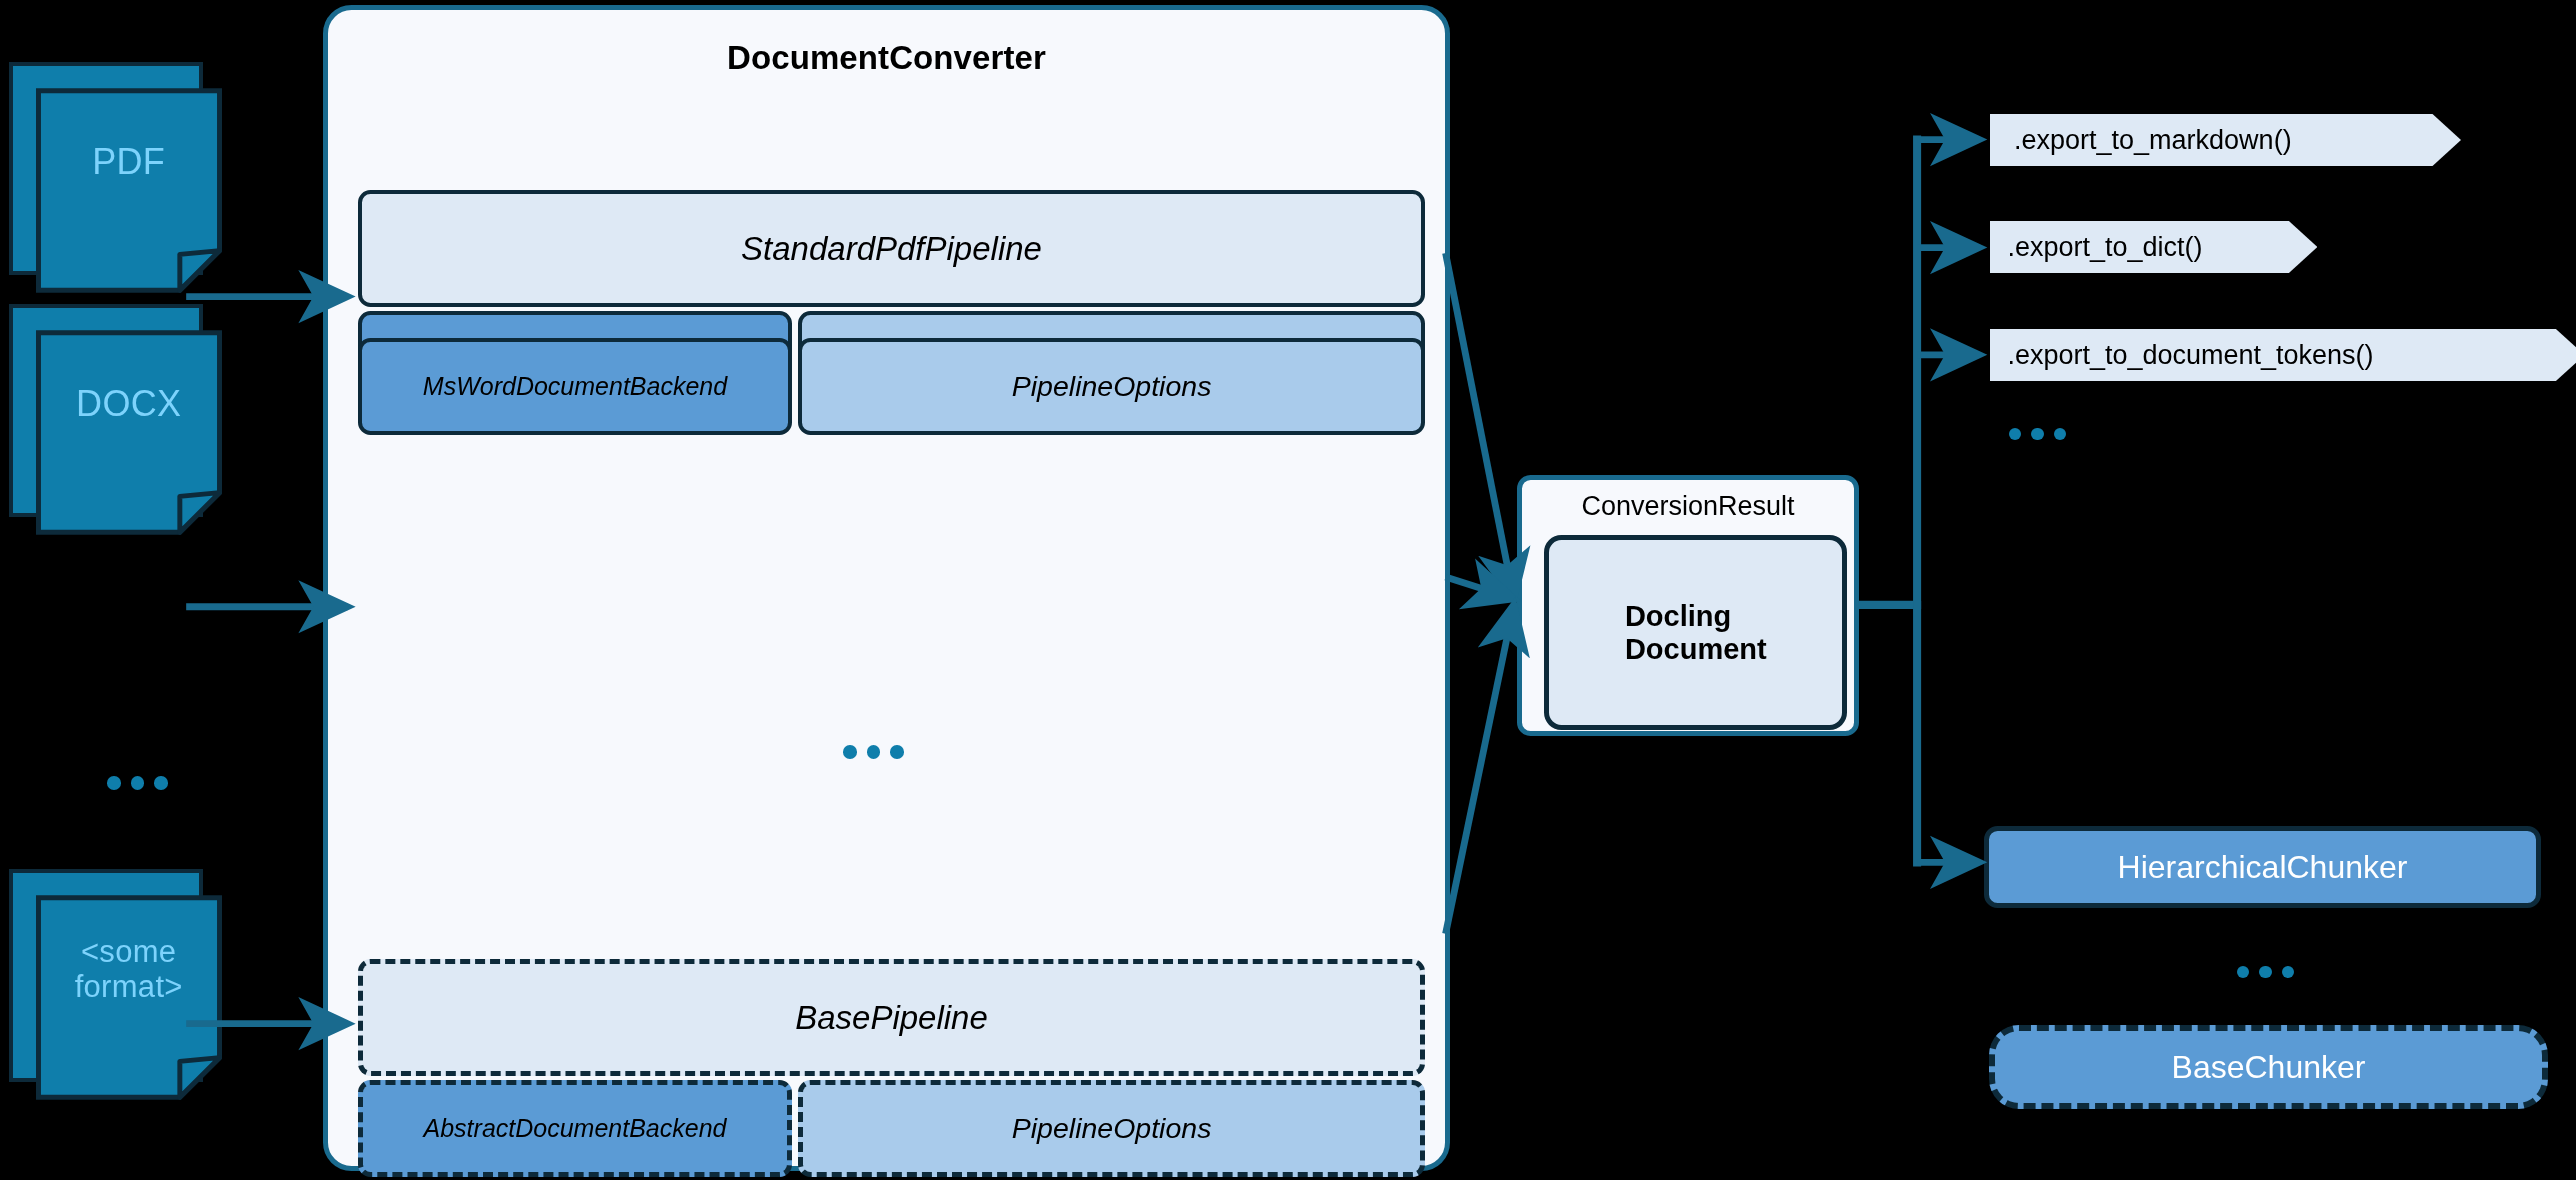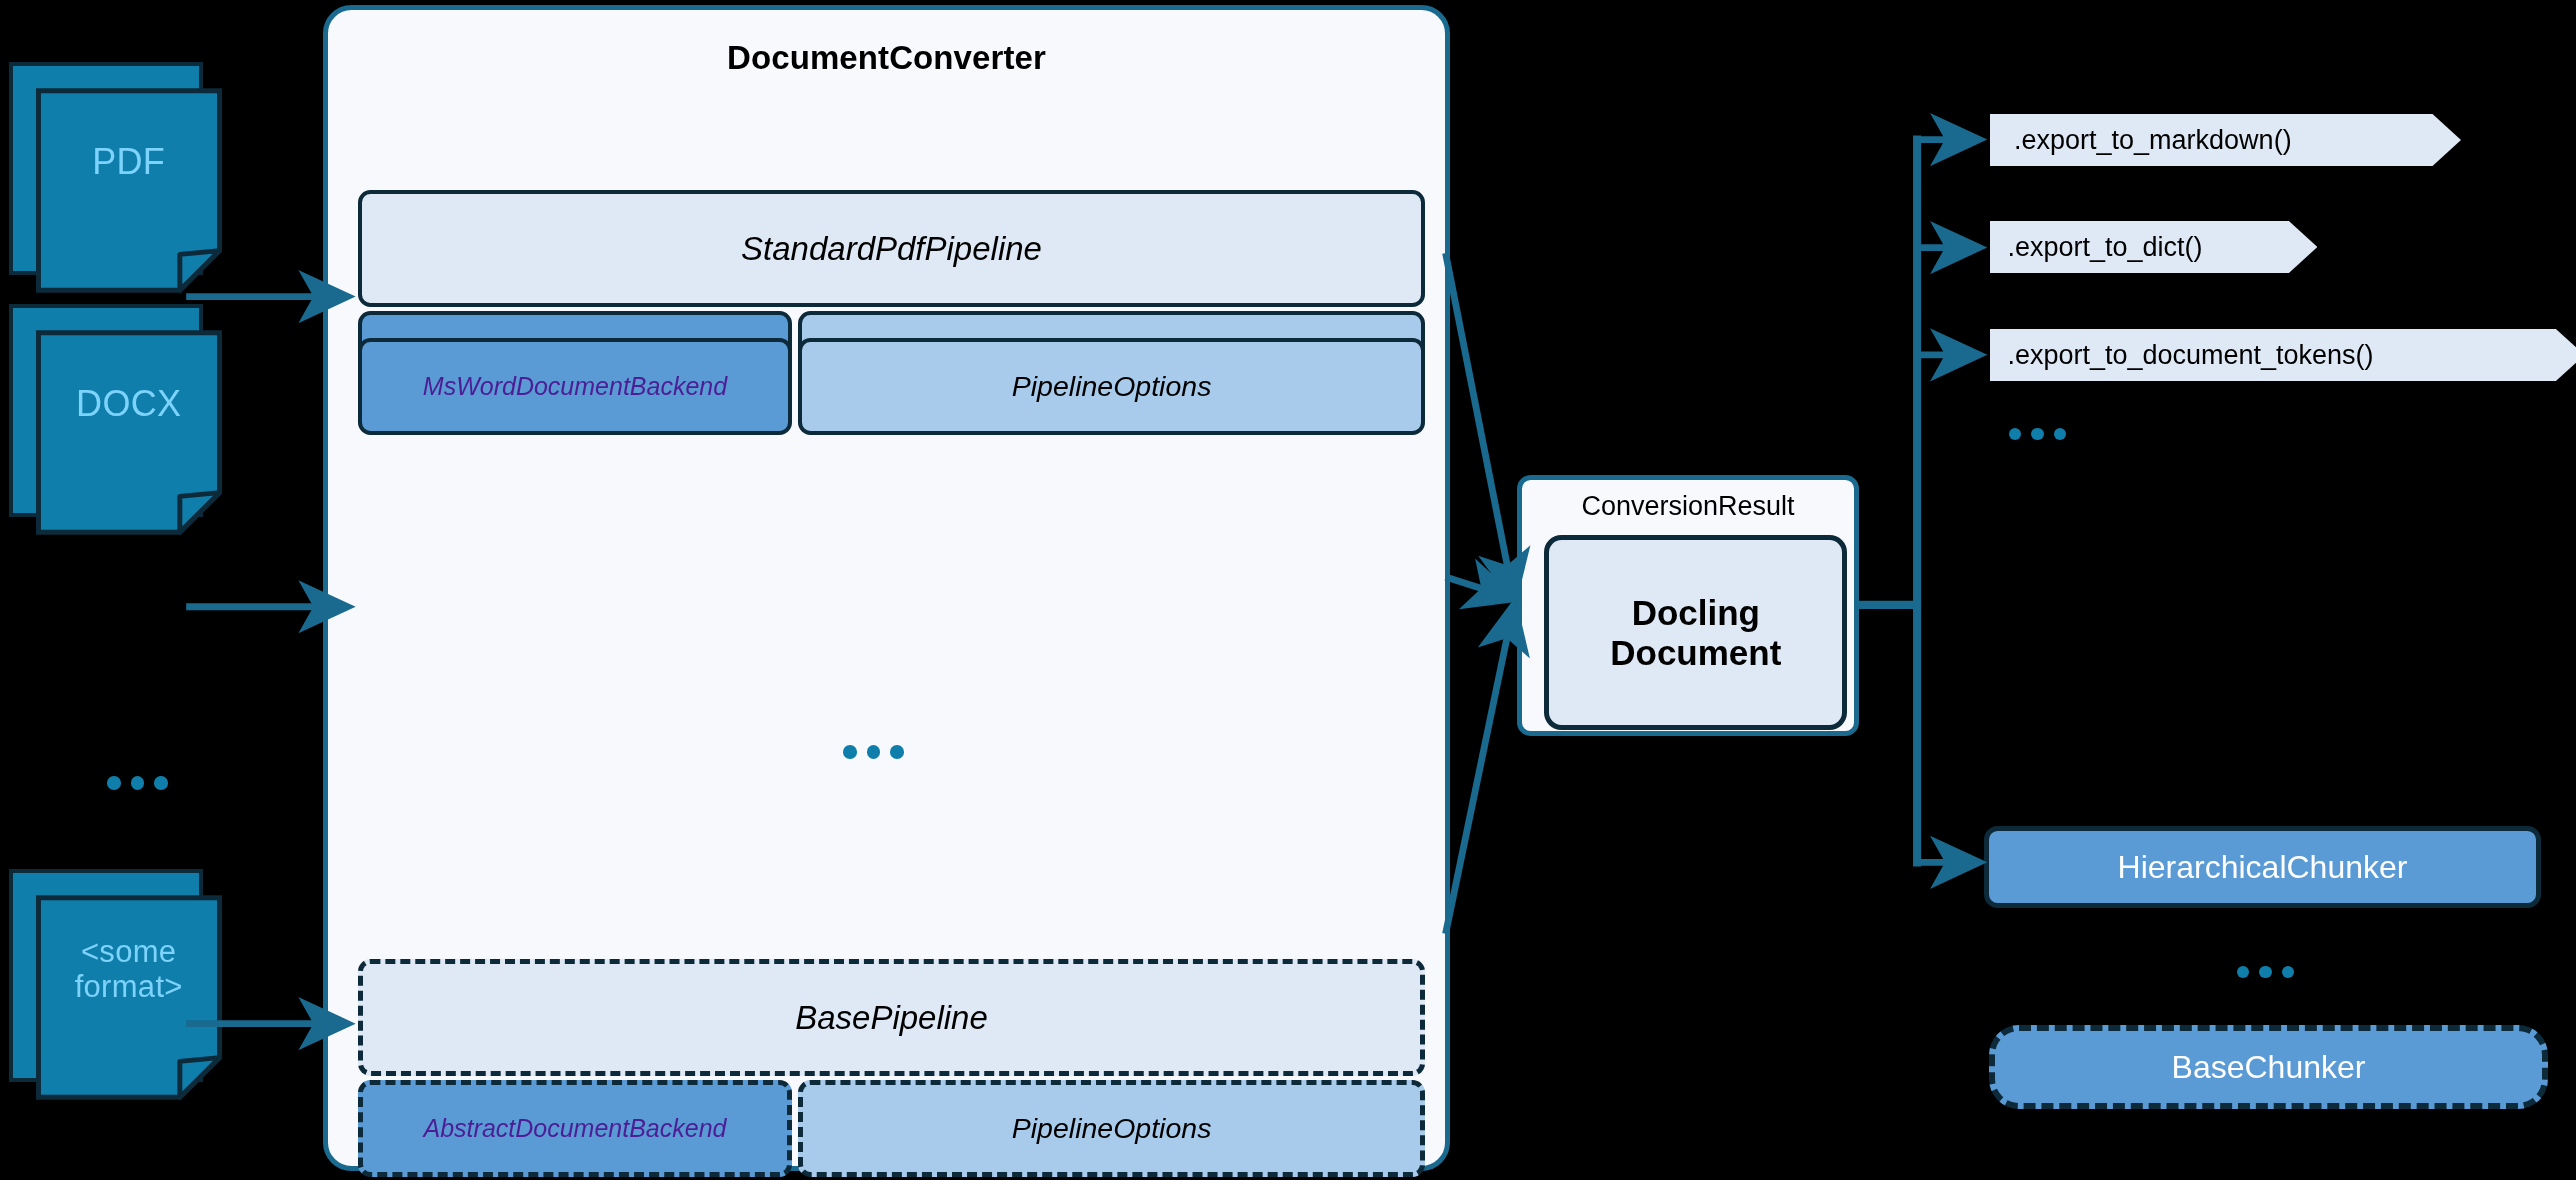--- a/index.html
+++ b/index.html
@@ -52,21 +52,21 @@
     display:flex;align-items:center;justify-content:center;
     font-size:33px;color:#000;position:relative;z-index:2;
   }
   .pipe-row{
     display:flex;width:1067px;height:97px;margin-top:3.7px;gap:6.2px;position:relative;z-index:2;
   }
   .pipe-backend{
     box-sizing:border-box;width:434px;height:97px;
     background:#5B9BD5;border:4.3px solid #0D2A3A;border-radius:12.4px;
     display:flex;align-items:center;justify-content:center;
-    color:#4c1d95;font-size:25px;text-align:center;padding:0 6.2px;
+    color:#000000;font-size:25px;text-align:center;padding:0 6.2px;
   }
   .pipe-options{
     box-sizing:border-box;flex:1;height:97px;
     background:#A9CBEB;border:4.3px solid #0D2A3A;border-radius:12.4px;
     display:flex;align-items:center;justify-content:center;
     color:#000;font-size:28.5px;text-align:center;padding:0 1px;
   }
   
   .pgroup.dashed .pipe-main,
   .pgroup.dashed .pipe-backend,
@@ -77,22 +77,22 @@
     left:1517px;top:475px;width:342px;height:261px;
     background:#F7F9FD;border:5px solid #196A8E;border-radius:13.6px;
   }
   #conv-result-label{
     position:absolute;left:0;top:11.2px;width:100%;text-align:center;
     font-size:27px;color:#000;
   }
   #docling-doc{
     position:absolute;left:22.3px;top:55px;width:293px;height:185px;
     background:#DEE9F5;border:5px solid #0D2A3A;border-radius:17.4px;
-    display:flex;align-items:center;justify-content:center;text-align:center;
-    font-size:35px;font-weight:bold;color:#000;line-height:1.13;
+    display:flex;align-items:center;justify-content:center;text-align:left;
+    font-size:29px;font-weight:bold;color:#000;line-height:1.13;
   }
 
   
   .chev{
     position:absolute;height:52px;background:#DEE9F5;color:#000;
     display:flex;align-items:center;padding-left:17.4px;
     font-size:27px;white-space:nowrap;
   }
   .chev.c1{clip-path:polygon(0 0, calc(100% - 28.5px) 0, 100% 50%, calc(100% - 28.5px) 100%, 0 100%);}
 

